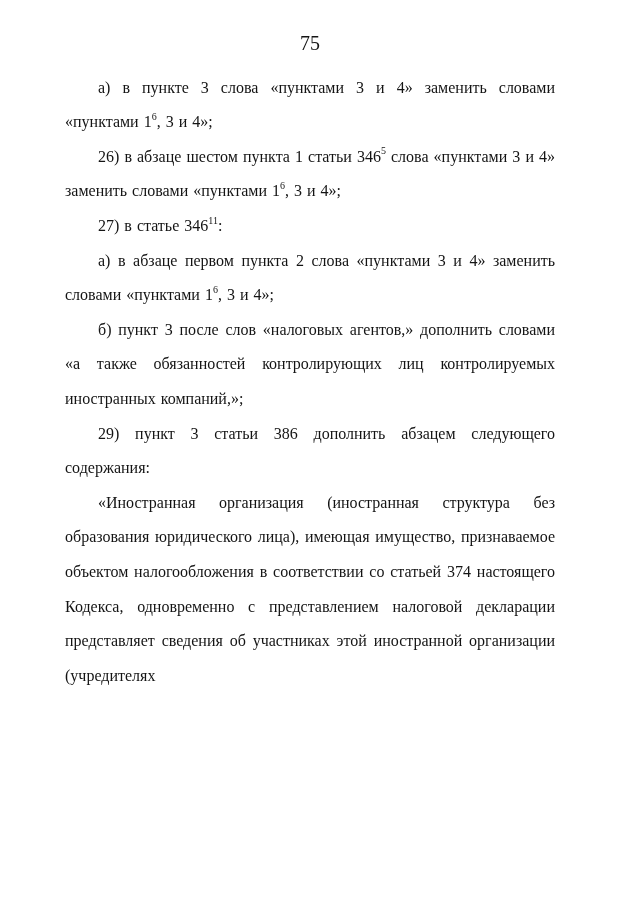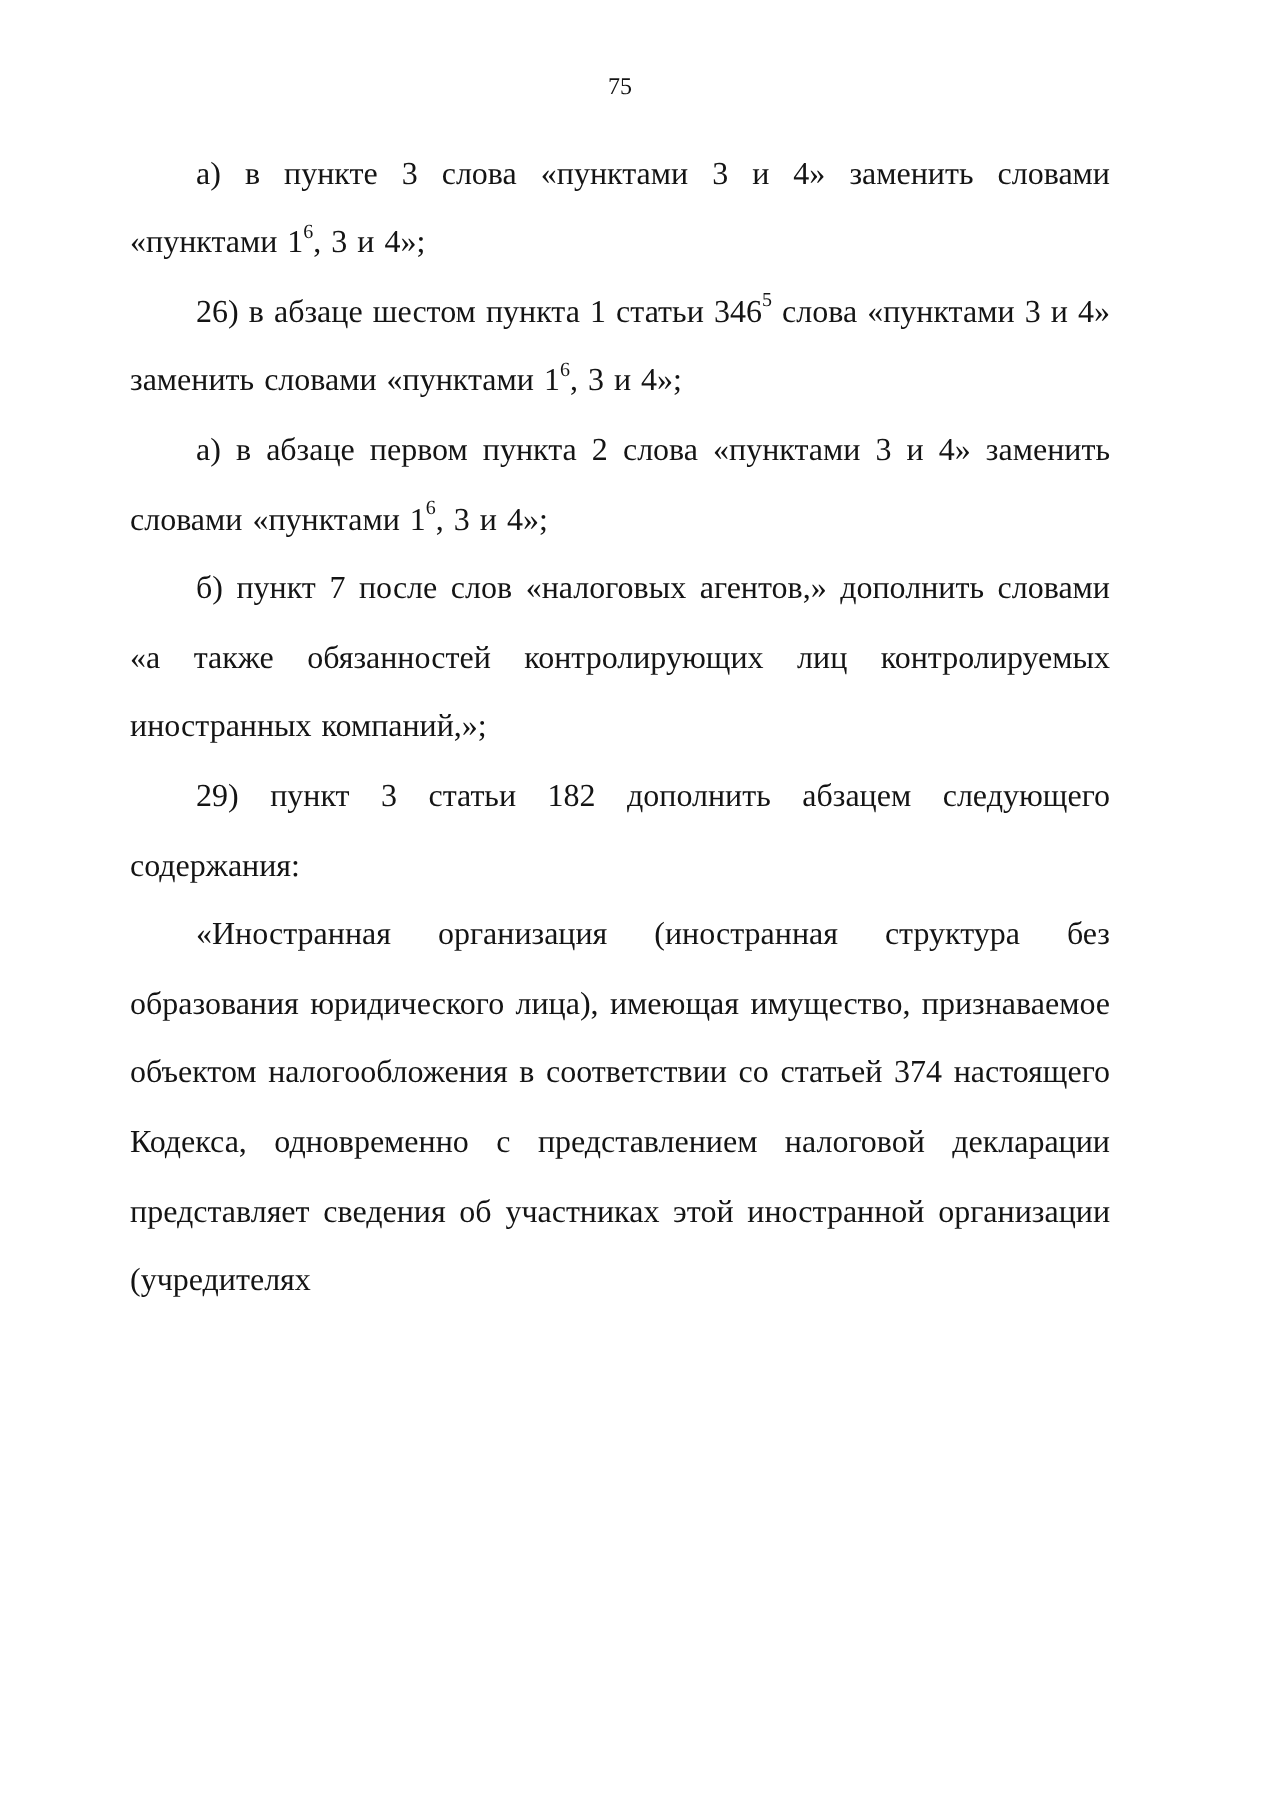--- a/index.html
+++ b/index.html
@@ -13,21 +13,21 @@
   }
   .page {
     width: 640px;
     height: 905px;
     background: #ffffff;
     padding: 26px 85px 0 65px;
     overflow: hidden;
   }
   .page-number {
     text-align: center;
-    font-size: 12px;
+    font-size: 20px;
     line-height: 34.6px;
     margin-bottom: 10px;
   }
   .doc p {
     font-size: 16px;
     line-height: 34.6px;
     text-align: justify;
     text-indent: 33px;
     word-spacing: 1px;
   }
@@ -41,18 +41,19 @@
 </style>
 </head>
 <body>
 
 <div class="page">
   <div class="page-number">75</div>
 
   <div class="doc">
     <p>а) в пункте 3 слова «пунктами 3 и 4» заменить словами «пунктами 1<sup>6</sup>, 3 и 4»;</p>
     <p>26) в абзаце шестом пункта 1 статьи 346<sup>5</sup> слова «пунктами 3 и 4» заменить словами «пунктами 1<sup>6</sup>, 3 и 4»;</p>
+    <p>27) в статье 346<sup>11</sup>:</p>
     <p>а) в абзаце первом пункта 2 слова «пунктами 3 и 4» заменить словами «пунктами 1<sup>6</sup>, 3 и 4»;</p>
-    <p>б) пункт 7 после слов «налоговых агентов,» дополнить словами «а также обязанностей контролирующих лиц контролируемых иностранных компаний,»;</p>
-    <p>29) пункт 3 статьи 182 дополнить абзацем следующего содержания:</p>
+    <p>б) пункт 3 после слов «налоговых агентов,» дополнить словами «а также обязанностей контролирующих лиц контролируемых иностранных компаний,»;</p>
+    <p>29) пункт 3 статьи 386 дополнить абзацем следующего содержания:</p>
     <p>«Иностранная организация (иностранная структура без образования юридического лица), имеющая имущество, признаваемое объектом налогообложения в соответствии со статьей 374 настоящего Кодекса, одновременно с представлением налоговой декларации представляет сведения об участниках этой иностранной организации (учредителях</p>
   </div>
 </div>
 
 </body></html>

